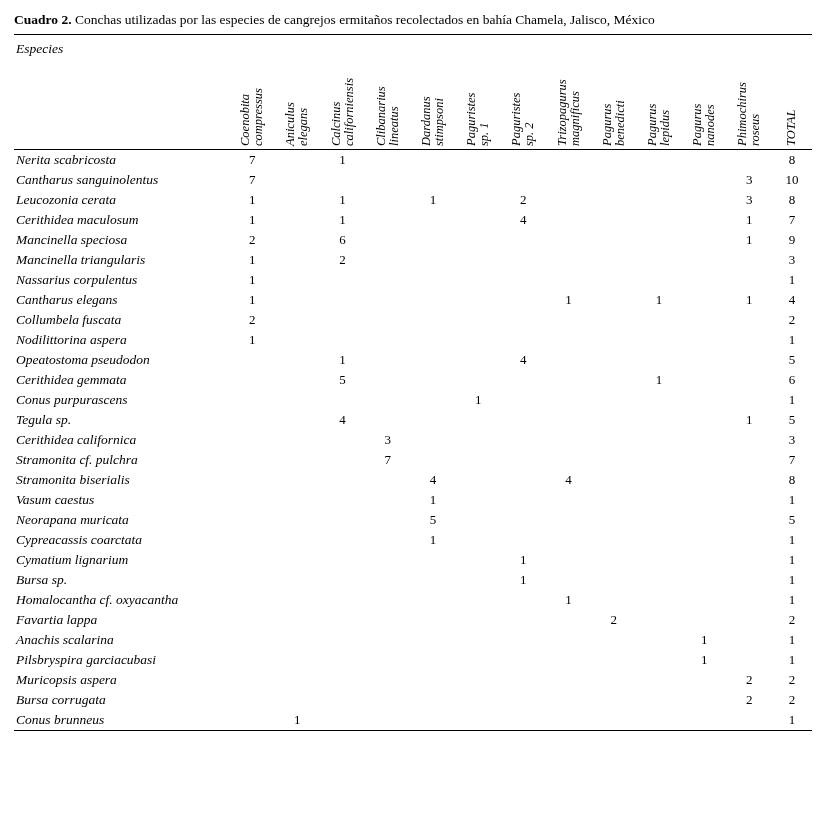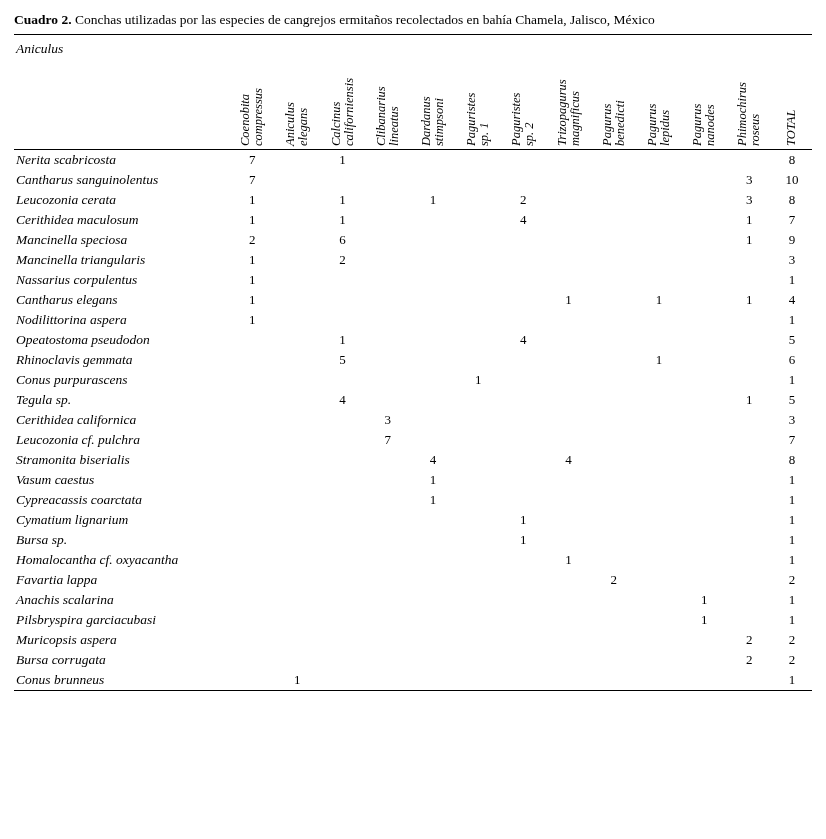--- a/index.html
+++ b/index.html
@@ -112,21 +112,21 @@
         <col class="col-d">
         <col class="col-d">
       <col class="col-d">
         <col class="col-d">
         <col class="col-d">
         <col class="col-d">
       <col class="col-t">
     </colgroup>
     <thead>
       <tr class="hdr-row">
-        <th class="hdr-species">Aniculus</th>
+        <th class="hdr-species">Especies</th>
         <th>
             <span class="vert">Coenobita
 compressus</span>
           </th>
         <th>
             <span class="vert">Aniculus
 elegans</span>
           </th>
         <th>
             <span class="vert">Calcinus
@@ -296,20 +296,36 @@
           <td class="num"></td>
           <td class="num"></td>
           <td class="num">1</td>
           <td class="num"></td>
           <td class="num">1</td>
           <td class="num"></td>
           <td class="num">1</td>
           <td class="tot">4</td>
         </tr>
         <tr>
+          <td class="sp">Collumbela fuscata</td>
+          <td class="num">2</td>
+          <td class="num"></td>
+          <td class="num"></td>
+          <td class="num"></td>
+          <td class="num"></td>
+          <td class="num"></td>
+          <td class="num"></td>
+          <td class="num"></td>
+          <td class="num"></td>
+          <td class="num"></td>
+          <td class="num"></td>
+          <td class="num"></td>
+          <td class="tot">2</td>
+        </tr>
+        <tr>
           <td class="sp">Nodilittorina aspera</td>
           <td class="num">1</td>
           <td class="num"></td>
           <td class="num"></td>
           <td class="num"></td>
           <td class="num"></td>
           <td class="num"></td>
           <td class="num"></td>
           <td class="num"></td>
           <td class="num"></td>
@@ -328,21 +344,21 @@
           <td class="num"></td>
           <td class="num">4</td>
           <td class="num"></td>
           <td class="num"></td>
           <td class="num"></td>
           <td class="num"></td>
           <td class="num"></td>
           <td class="tot">5</td>
         </tr>
         <tr>
-          <td class="sp">Rhinoclavis gemmata</td>
+          <td class="sp">Cerithidea gemmata</td>
           <td class="num"></td>
           <td class="num"></td>
           <td class="num">5</td>
           <td class="num"></td>
           <td class="num"></td>
           <td class="num"></td>
           <td class="num"></td>
           <td class="num"></td>
           <td class="num"></td>
           <td class="num">1</td>
@@ -392,21 +408,21 @@
           <td class="num"></td>
           <td class="num"></td>
           <td class="num"></td>
           <td class="num"></td>
           <td class="num"></td>
           <td class="num"></td>
           <td class="num"></td>
           <td class="tot">3</td>
         </tr>
         <tr>
-          <td class="sp">Leucozonia cf. pulchra</td>
+          <td class="sp">Stramonita cf. pulchra</td>
           <td class="num"></td>
           <td class="num"></td>
           <td class="num"></td>
           <td class="num">7</td>
           <td class="num"></td>
           <td class="num"></td>
           <td class="num"></td>
           <td class="num"></td>
           <td class="num"></td>
           <td class="num"></td>
@@ -438,20 +454,36 @@
           <td class="num"></td>
           <td class="num">1</td>
           <td class="num"></td>
           <td class="num"></td>
           <td class="num"></td>
           <td class="num"></td>
           <td class="num"></td>
           <td class="num"></td>
           <td class="num"></td>
           <td class="tot">1</td>
+        </tr>
+        <tr>
+          <td class="sp">Neorapana muricata</td>
+          <td class="num"></td>
+          <td class="num"></td>
+          <td class="num"></td>
+          <td class="num"></td>
+          <td class="num">5</td>
+          <td class="num"></td>
+          <td class="num"></td>
+          <td class="num"></td>
+          <td class="num"></td>
+          <td class="num"></td>
+          <td class="num"></td>
+          <td class="num"></td>
+          <td class="tot">5</td>
         </tr>
         <tr>
           <td class="sp">Cypreacassis coarctata</td>
           <td class="num"></td>
           <td class="num"></td>
           <td class="num"></td>
           <td class="num"></td>
           <td class="num">1</td>
           <td class="num"></td>
           <td class="num"></td>

